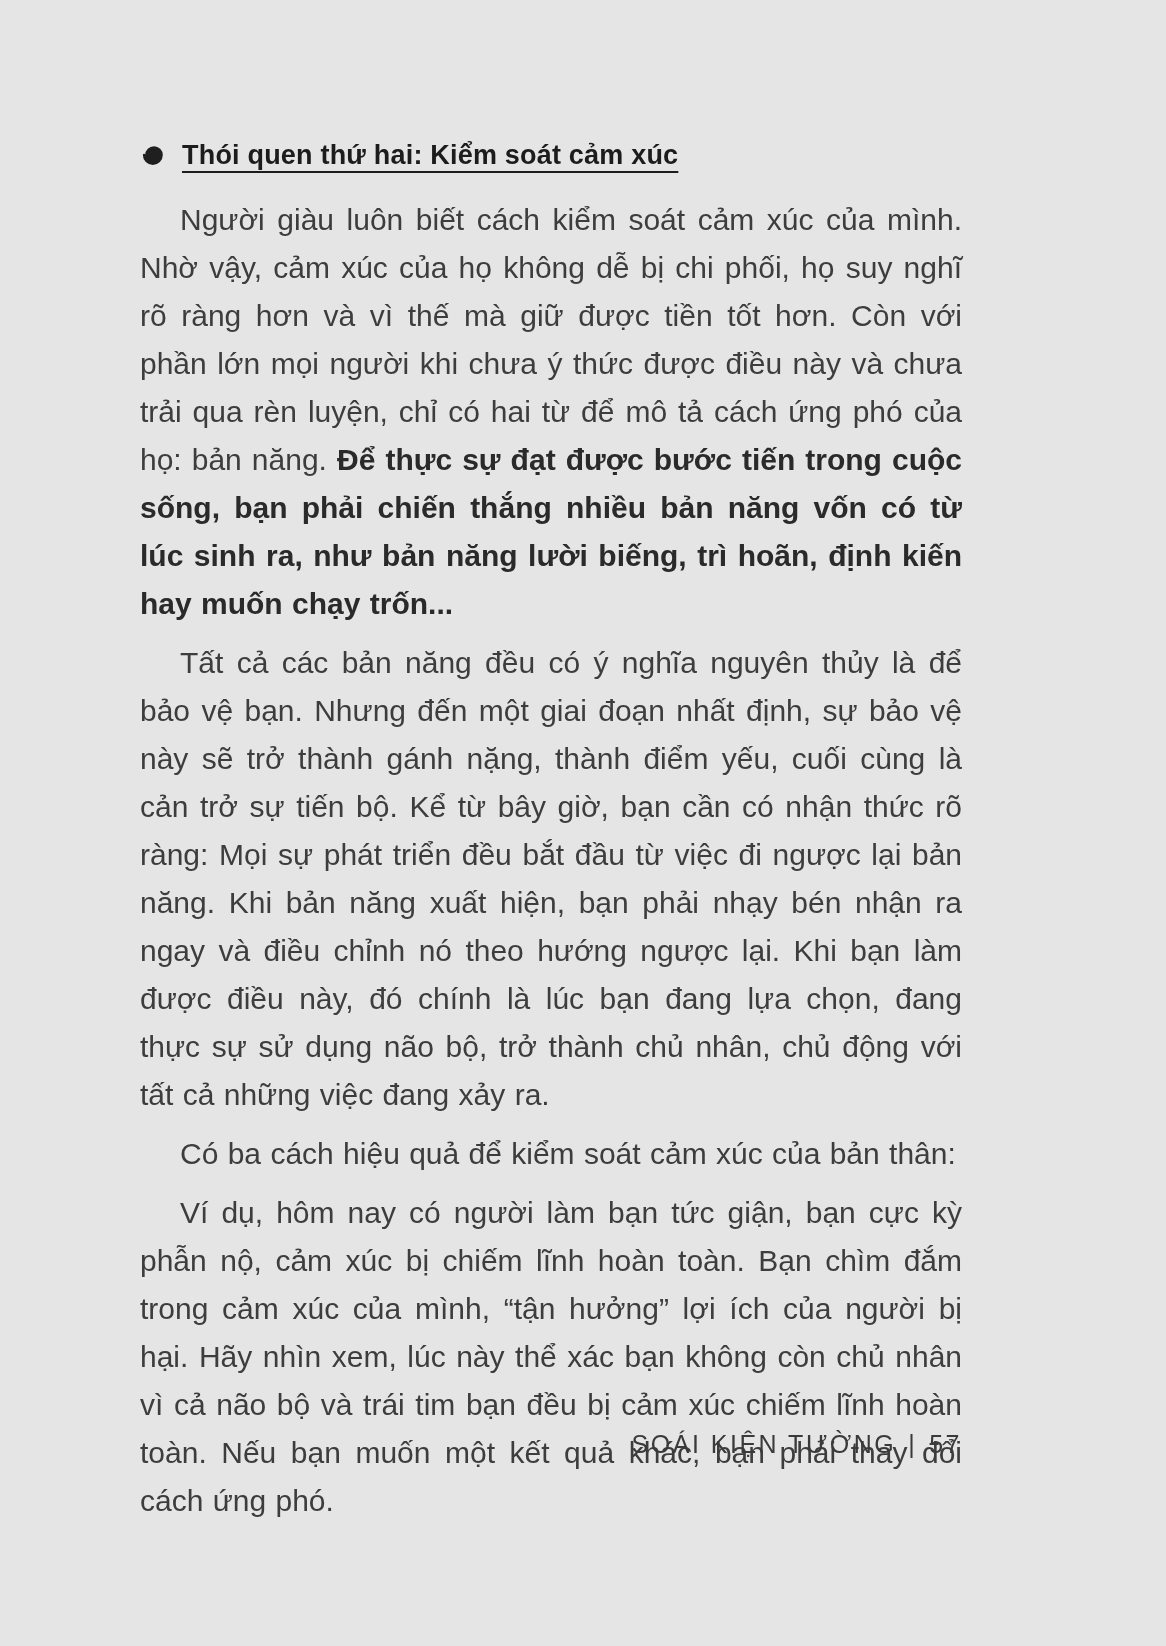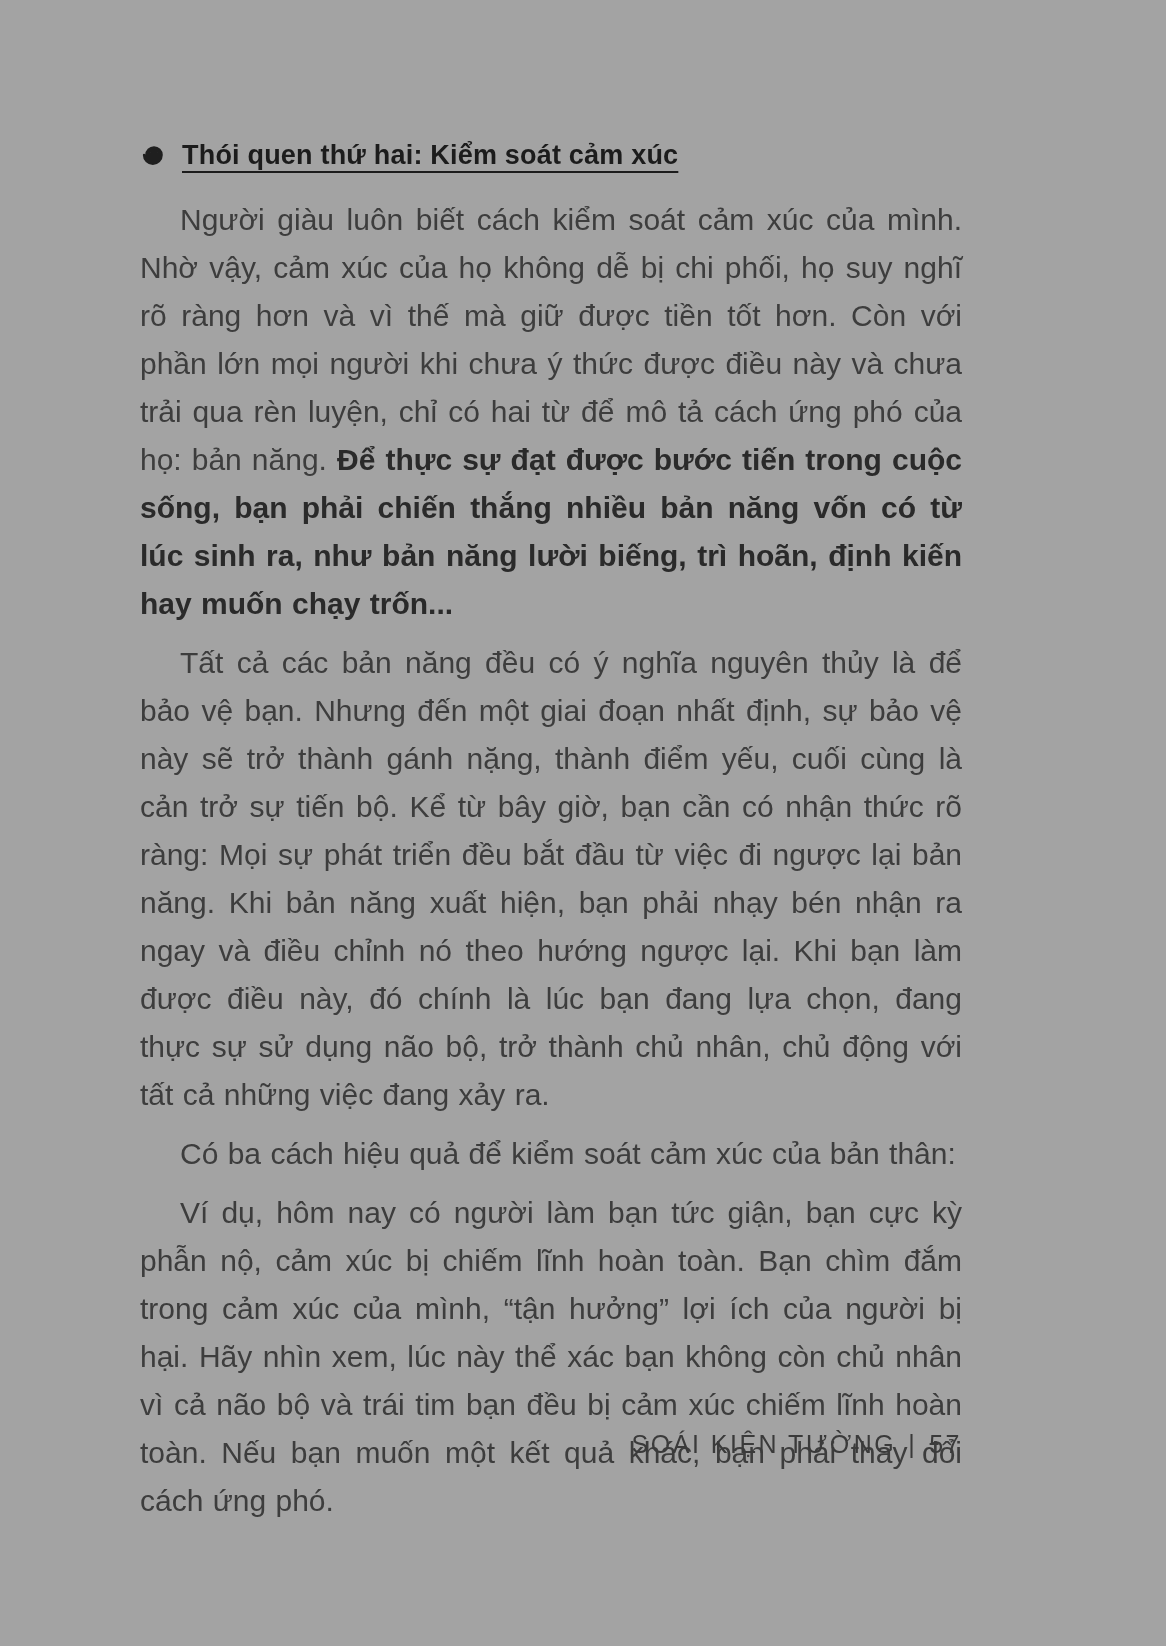--- a/index.html
+++ b/index.html
@@ -14,21 +14,21 @@
     font-family: "Liberation Sans", "DejaVu Sans", sans-serif;
     color: #3d3d3d;
     overflow: hidden;
   }
   .page {
     position: relative;
     box-sizing: border-box;
     width: 1166px;
     height: 1646px;
     padding: 138px 204px 0 140px;
-    background: #a3a3a3;
+    background: #e5e5e5;
   }
   .title-row {
     display: flex;
     align-items: center;
     gap: 14px;
     margin: 0 0 24px 0;
   }
   .title-icon {
     width: 28px;
     height: 28px;

